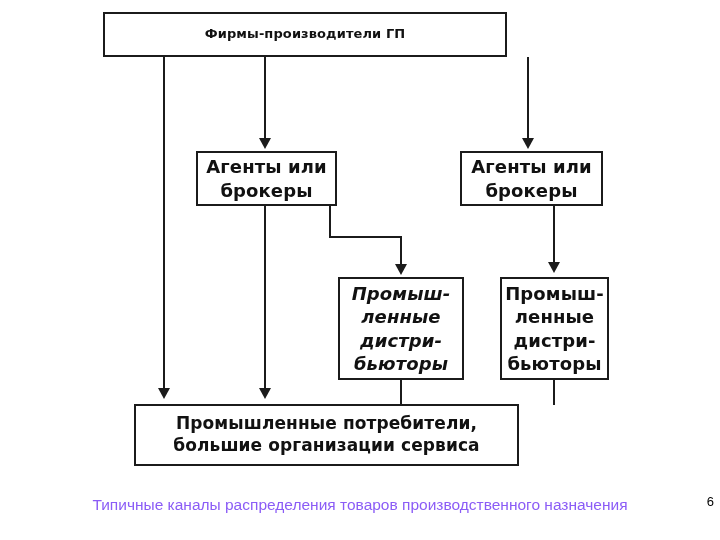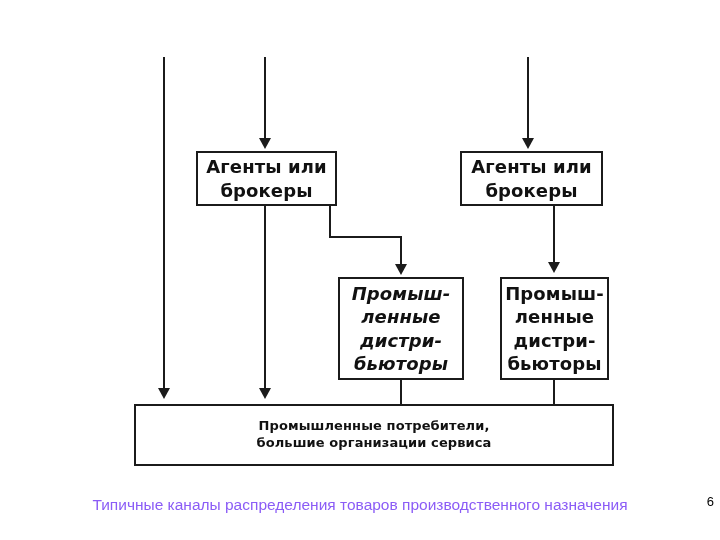--- a/index.html
+++ b/index.html
@@ -83,23 +83,23 @@
   .node-distrib-right {
     left: 500px;
     top: 277px;
     width: 109px;
     height: 103px;
   }
 
   .node-bottom {
     left: 134px;
     top: 404px;
-    width: 480px;
+    width: 385px;
     height: 62px;
-    font-size: 13px;
+    font-size: 17px;
   }
 
   
   .line {
     position: absolute;
     background: #1b1b1b;
   }
   .line-v { width: 2px; }
   .line-h { height: 2px; }
 
@@ -133,20 +133,21 @@
     color: #000000;
   }
 </style>
 </head>
 <body>
 
 <div id="stage">
 
   <div class="diagram-area">
 
+    <div class="node node-top">Фирмы-производители ГП</div>
 
     <div class="line line-v" style="left:163px; top:57px; height:333px;"></div>
     <div class="arrow-down" style="left:158px; top:388px;"></div>
 
     <div class="line line-v" style="left:264px; top:57px; height:83px;"></div>
     <div class="arrow-down" style="left:259px; top:138px;"></div>
 
     <div class="line line-v" style="left:527px; top:57px; height:83px;"></div>
     <div class="arrow-down" style="left:522px; top:138px;"></div>
 

